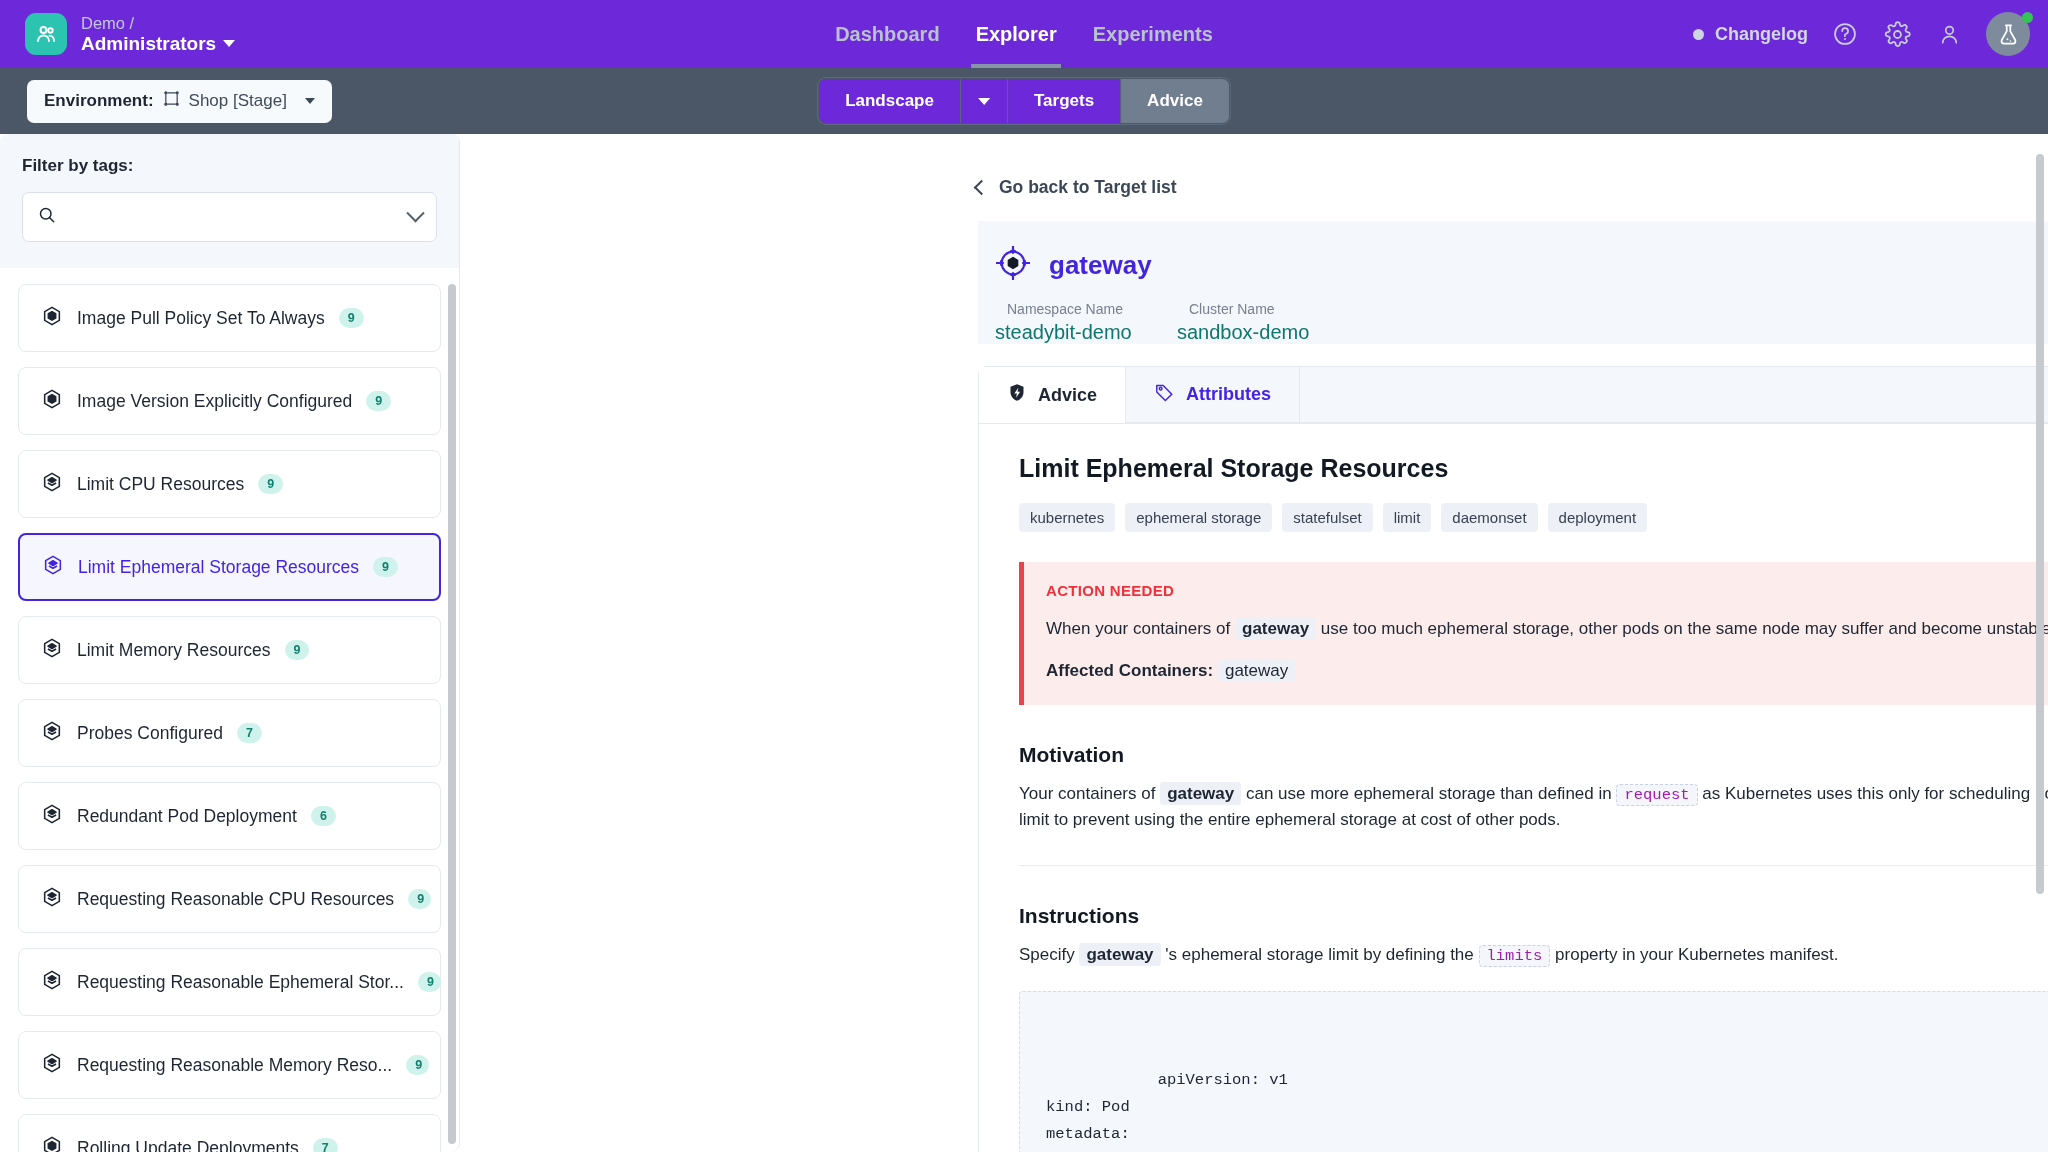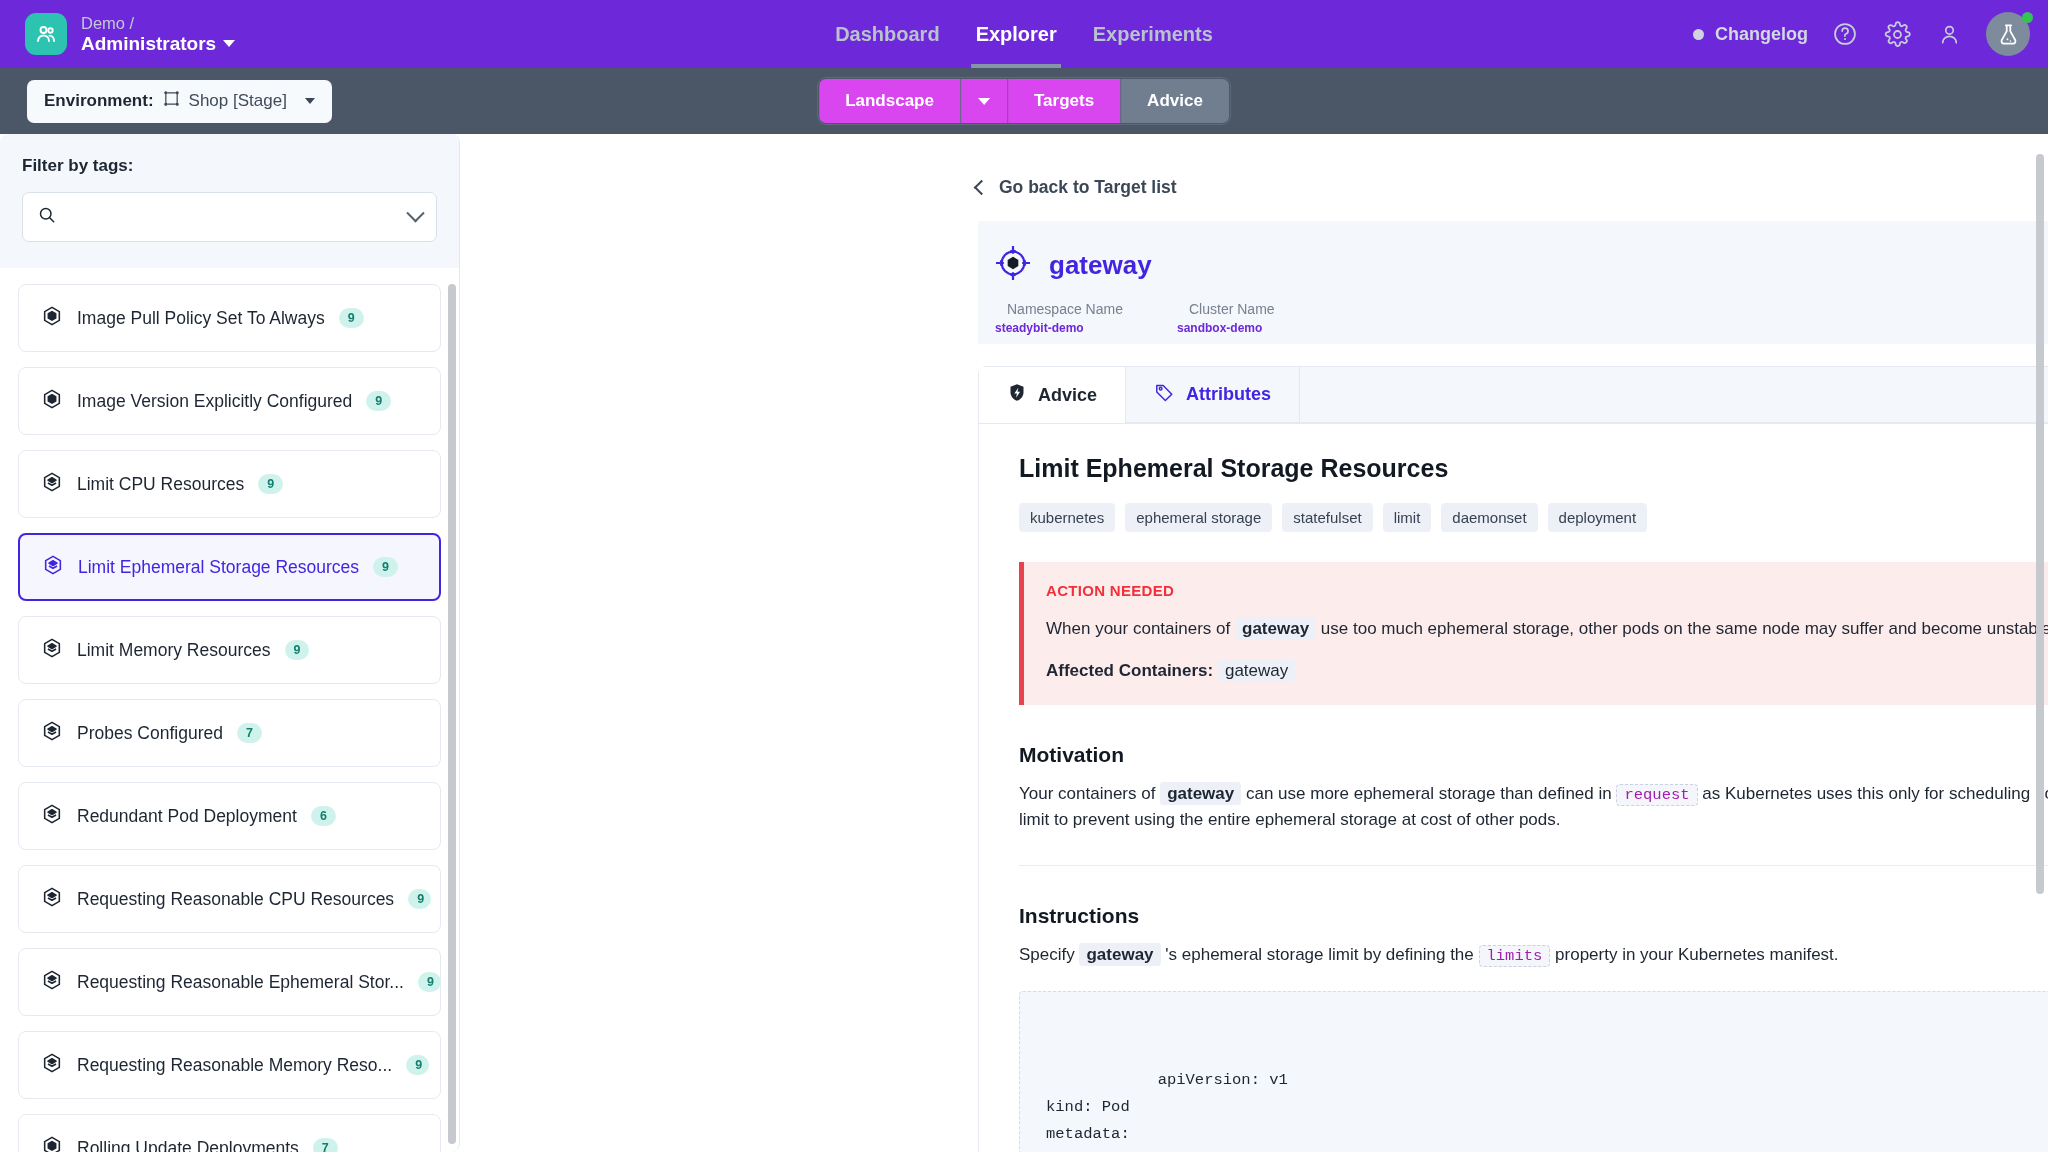--- a/index.html
+++ b/index.html
@@ -97,21 +97,21 @@
   .segwrap {
     position: absolute; left: 50%; transform: translateX(-50%);
     display: flex; border: 1px solid #67738410; border-radius: 8px;
     overflow: hidden;
     box-shadow: 0 0 0 1px #5E6A7B;
   }
   .seg {
     height: 44px; display: flex; align-items: center; justify-content: center;
     padding: 0 26px;
     color: #ffffff; font-size: 17px; font-weight: bold;
-    background: #d946ef;
+    background: #6d28d9;
     border-right: 1px solid #5E6A7B;
   }
   .seg:last-child { border-right: none; }
   .seg.caretseg { padding: 0 17px; }
   .seg.active { background: #717E90; }
 
   
   .body { display: flex; width: 2048px; height: 1018px; }
 
   
@@ -177,21 +177,21 @@
   .targetcard {
     margin: 23px 0 0 518px; width: 1460px; height: 123px;
     background: #F4F7FC;
     padding: 22px 0 0 15px;
   }
   .targetrow { display: flex; align-items: center; gap: 16px; }
   .targetname { font-size: 26px; font-weight: bold; color: #4324E0; }
   .metarow { display: flex; gap: 0; margin-top: 14px; padding-left: 2px; }
   .metacol { width: 182px; }
   .metalbl { font-size: 14px; color: #77808E; margin-bottom: 4px; margin-left: 12px; }
-  .metaval { font-size: 12px; font-weight: bold; color: #6d28d9; }
+  .metaval { font-size: 20px; font-weight: normal; color: #0f766e; }
 
   .cardbox {
     margin: 22px 0 0 518px; width: 1460px;
     border: 1px solid #E5EAF1; border-radius: 8px 8px 0 0;
     background: #ffffff; position: relative;
   }
   .tabsrow { display: flex; border-bottom: 1px solid #E5EAF1; }
   .tab {
     height: 56px; display: flex; align-items: center; gap: 11px;
     padding: 0 28px; font-size: 18px; font-weight: bold;

